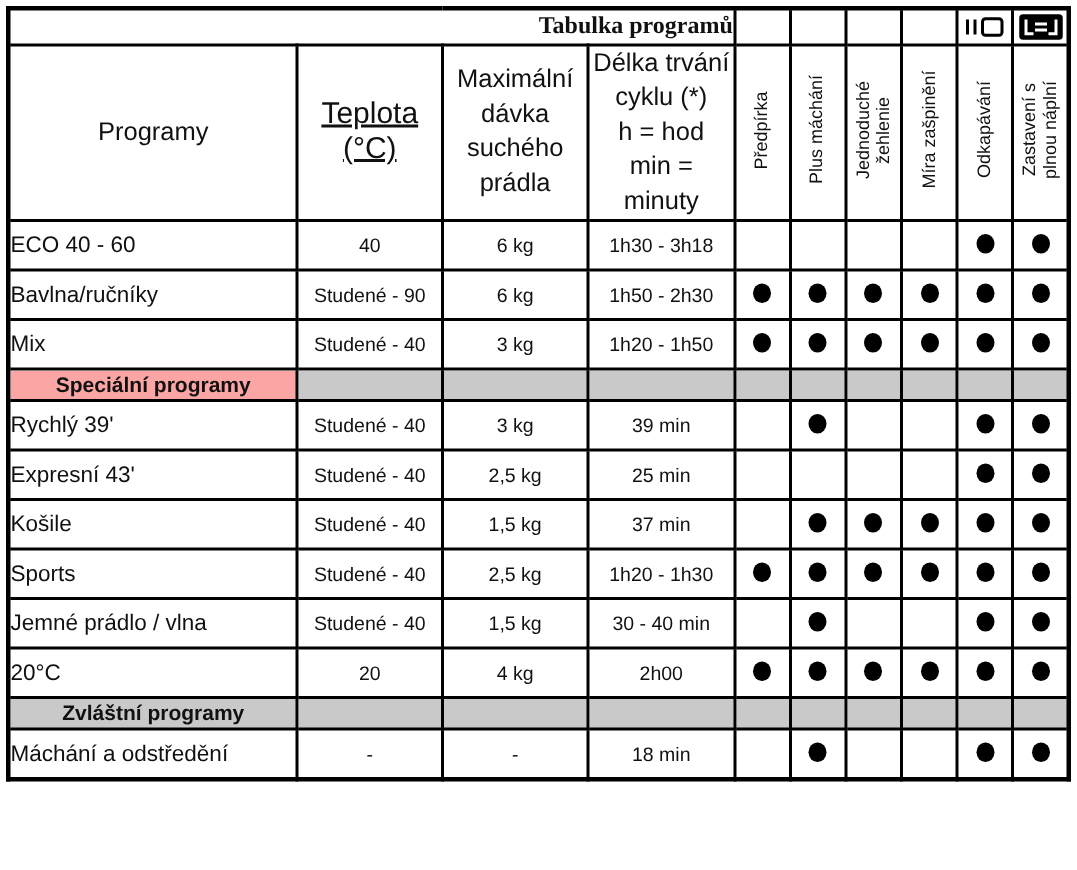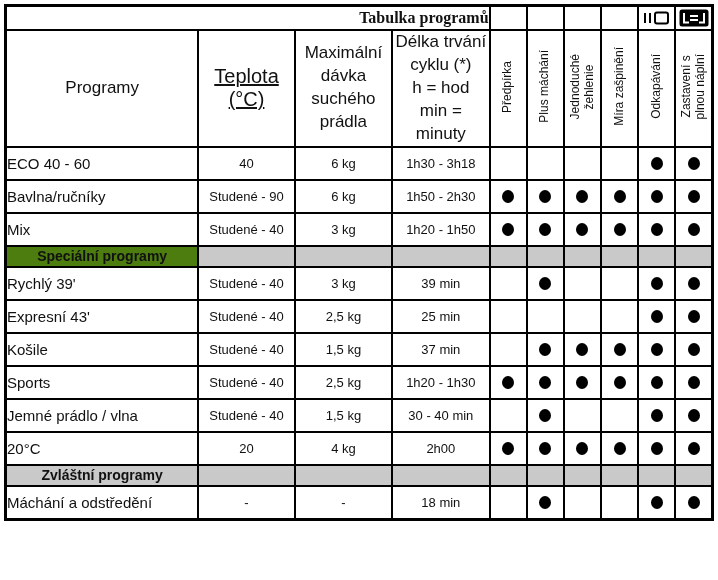--- a/index.html
+++ b/index.html
@@ -192,21 +192,21 @@
           <td class="val">3 kg</td>
           <td class="val">1h20 - 1h50</td>
           <td class="opt"><span class="dot" style="background: rgb(0, 0, 0);"></span></td>
           <td class="opt"><span class="dot" style="background: rgb(0, 0, 0);"></span></td>
           <td class="opt"><span class="dot" style="background: rgb(0, 0, 0);"></span></td>
           <td class="opt"><span class="dot" style="background: rgb(0, 0, 0);"></span></td>
           <td class="opt"><span class="dot" style="background: rgb(0, 0, 0);"></span></td>
           <td class="opt"><span class="dot" style="background: rgb(0, 0, 0);"></span></td>
         </tr>
         <tr class="section-row">
-          <td class="section-name" style="background: #4d7c0f;">Speciální programy</td>
+          <td class="section-name" style="background: #fca5a5;">Speciální programy</td>
           <td style="background: rgb(201, 201, 201);"></td>
           <td style="background: rgb(201, 201, 201);"></td>
           <td style="background: rgb(201, 201, 201);"></td>
           <td style="background: rgb(201, 201, 201);"></td>
           <td style="background: rgb(201, 201, 201);"></td>
           <td style="background: rgb(201, 201, 201);"></td>
           <td style="background: rgb(201, 201, 201);"></td>
           <td style="background: rgb(201, 201, 201);"></td>
           <td style="background: rgb(201, 201, 201);"></td>
         </tr>

